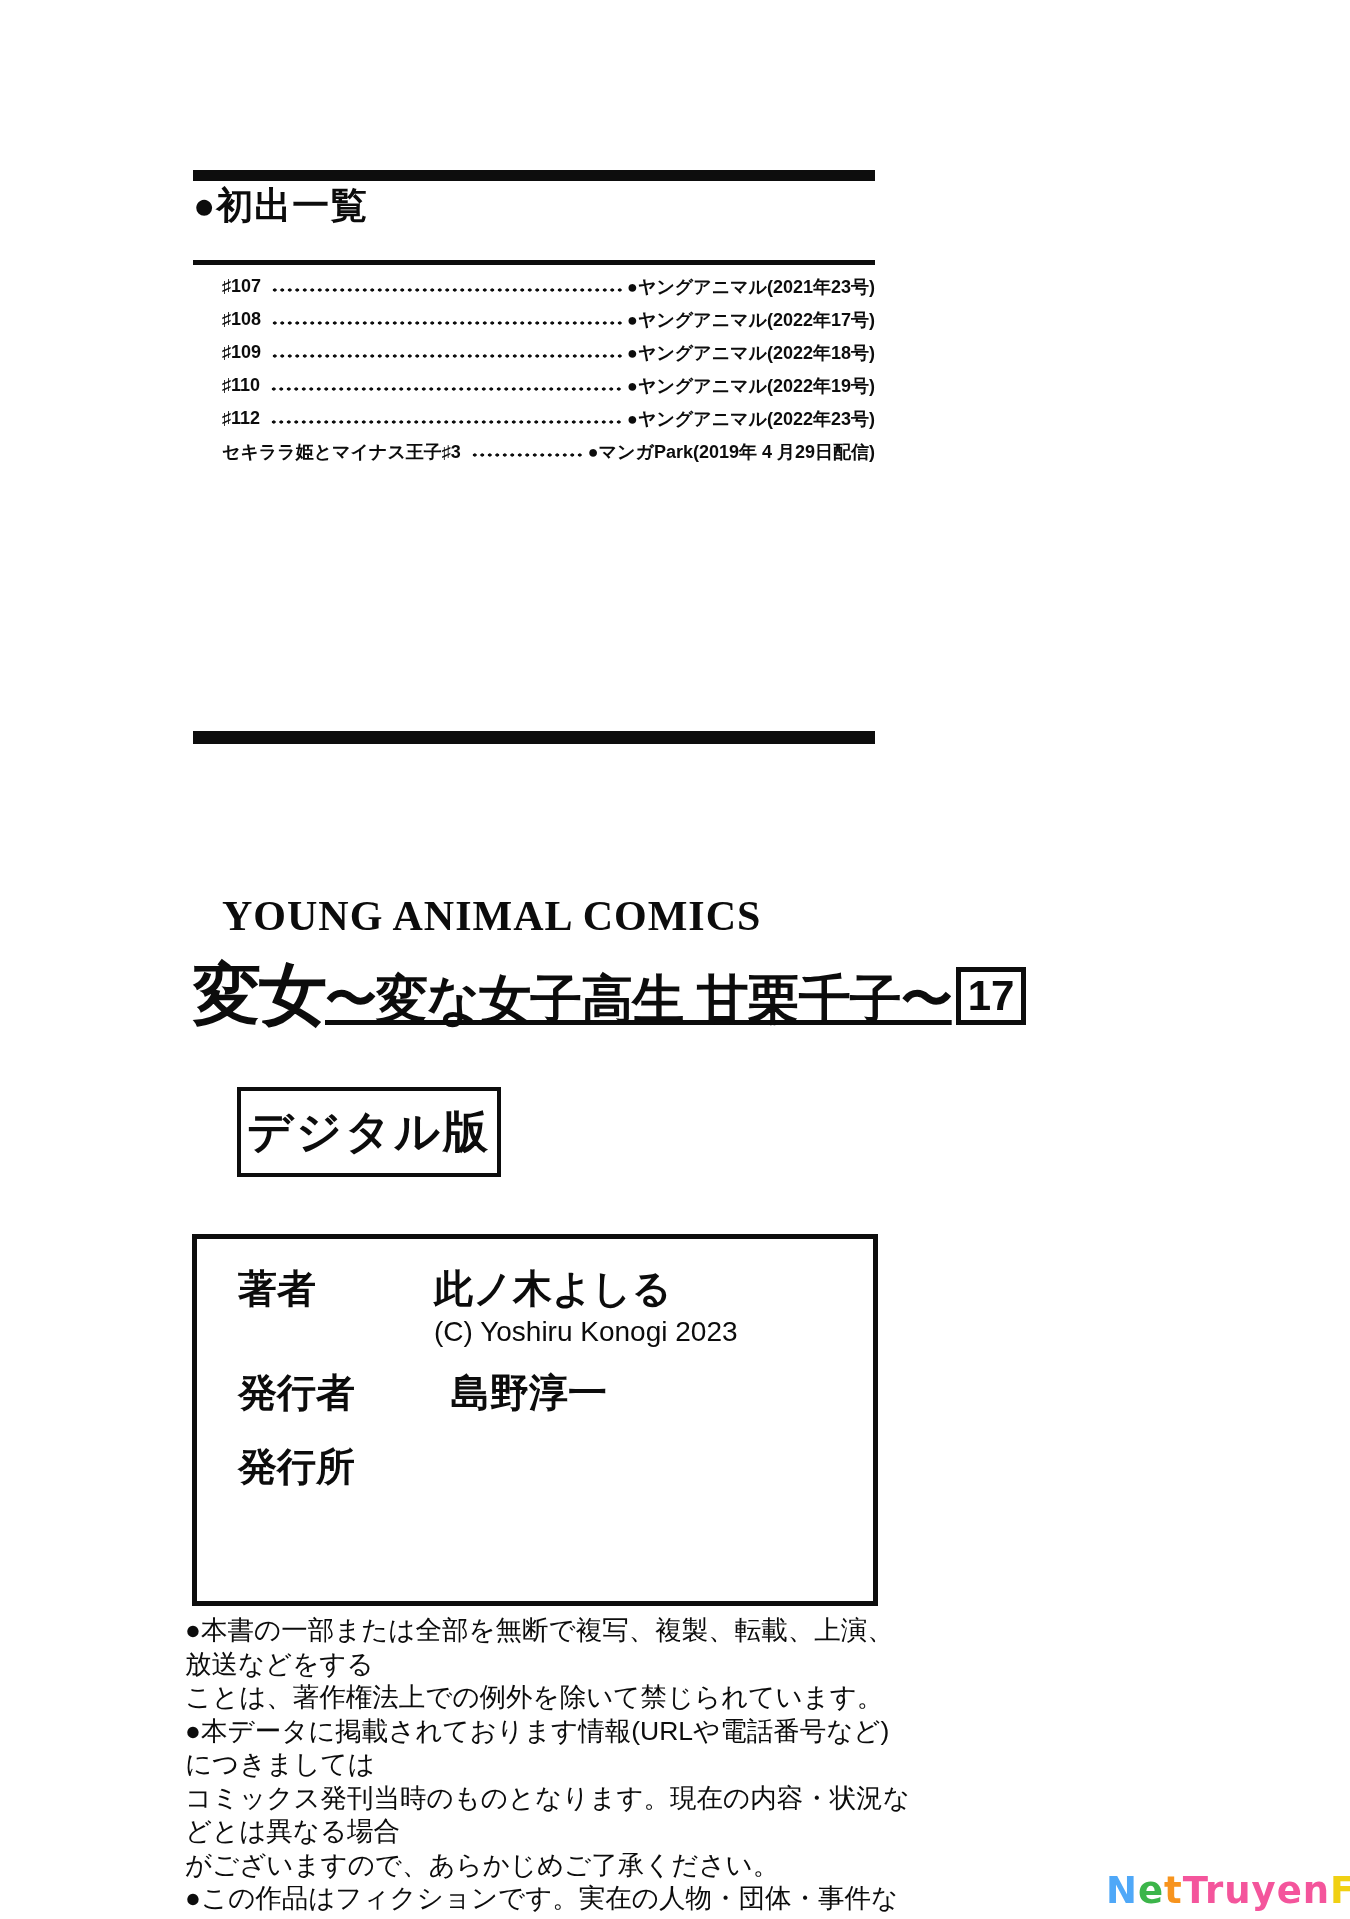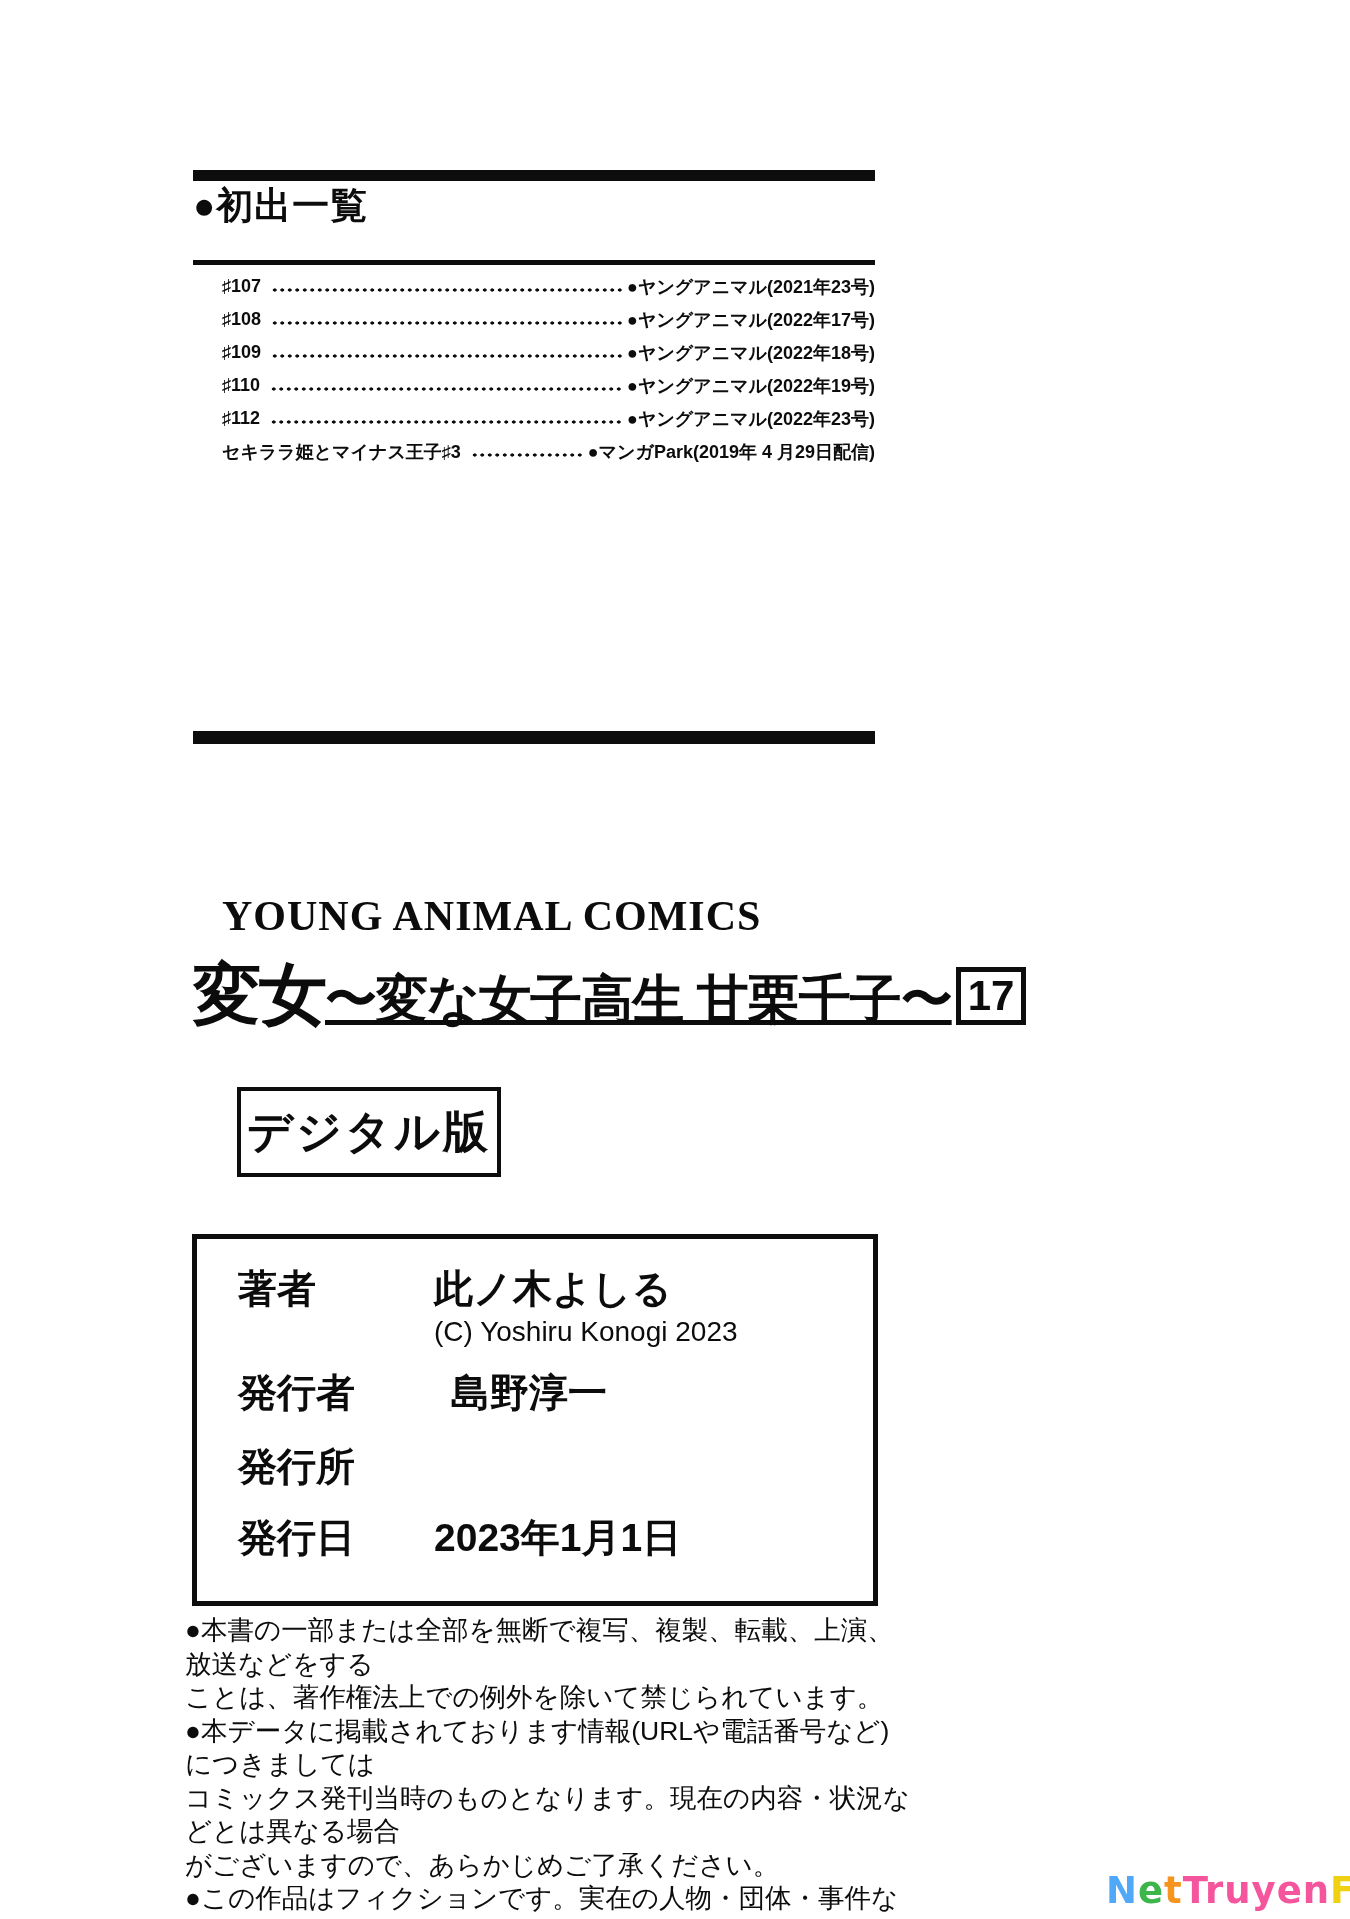--- a/index.html
+++ b/index.html
@@ -108,24 +108,20 @@
       <span class="col-value">此ノ木よしる</span>
     </div>
     <div class="col-note">(C) Yoshiru Konogi 2023</div>
     <div class="col-row mt1">
       <span class="col-label">発行者</span>
       <span class="col-value">島野淳一</span>
     </div>
     <div class="col-row mt2">
       <span class="col-label">発行所</span>
     </div>
-    <div class="col-row mt3">
-      <span class="col-label">発行日</span>
-      <span class="col-value">2023年1月1日</span>
-    </div>
   </div>
 
   <div class="abs legal">
     <p>●本書の一部または全部を無断で複写、複製、転載、上演、放送などをする
 ことは、著作権法上での例外を除いて禁じられています。</p>
     <p>●本データに掲載されております情報(URLや電話番号など)につきましては
 コミックス発刊当時のものとなります。現在の内容・状況などとは異なる場合
 がございますので、あらかじめご了承ください。</p>
     <p>●この作品はフィクションです。実在の人物・団体・事件などとは、いっさい
 無関係です。</p>

